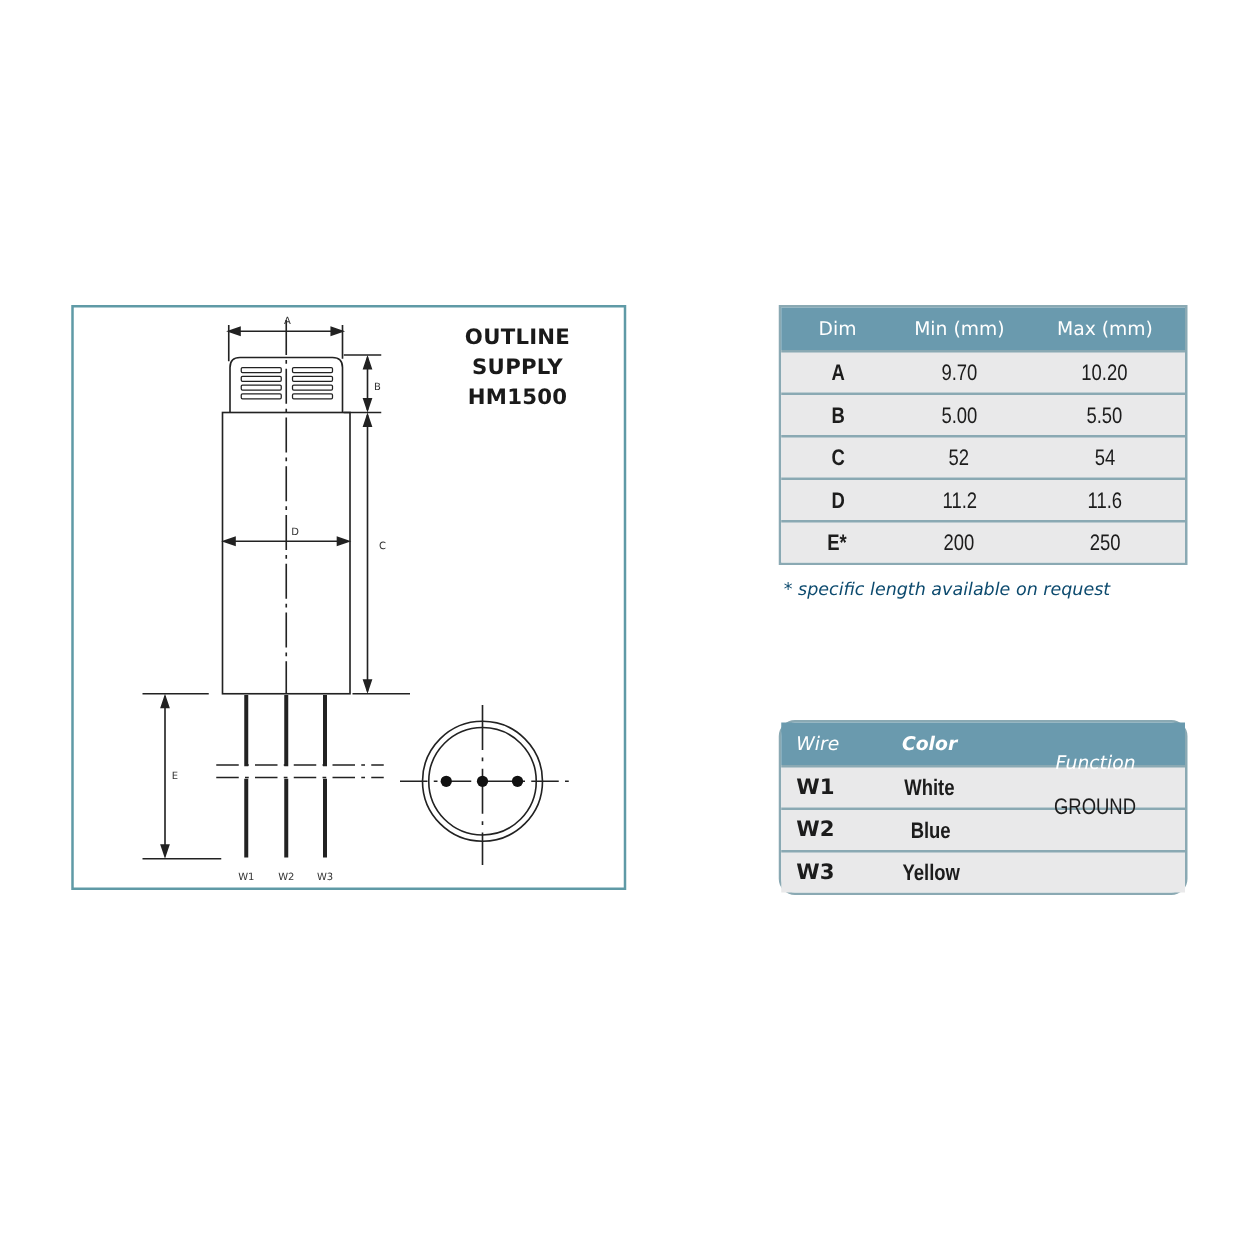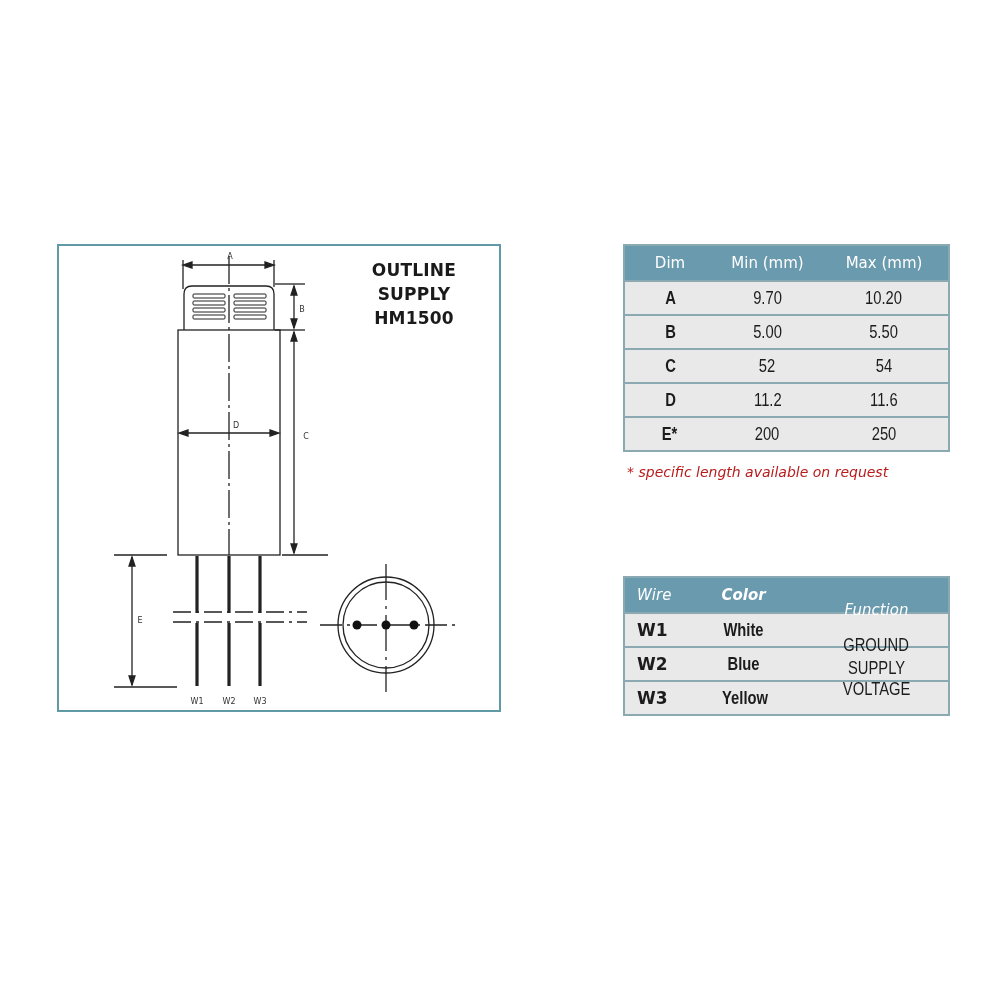--- a/index.html
+++ b/index.html
@@ -10,21 +10,21 @@
   .tbl { position:absolute; left:623px; width:327px; border:2px solid #8aa9b3; box-sizing:border-box; border-collapse:collapse; }
   .tbl .hdr { display:flex; background:#6a9aae; color:#ffffff; height:34px; align-items:center; font-family:"DejaVu Sans", sans-serif; font-size:15px; }
   .tbl .row { display:flex; background:#e9e9ea; height:34px; align-items:center; border-top:2px solid #8aa9b3; box-sizing:border-box; font-family:"Liberation Sans Narrow","Liberation Sans", sans-serif; font-size:18px; color:#1c1c1c; }
   .tbl .c { text-align:center; }
   .dims .c1 { width:90px; } .dims .c2 { width:105px; } .dims .c3 { width:128px; }
   .wires .c1 { width:58px; text-align:left; padding-left:12px; box-sizing:border-box; } .wires .c2 { width:124px;font-weight:bold; } .wires .c3 { width:145px;margin-top:30px; }
   .dims .row .c1 { font-weight:bold; }
   .wires .row .c1 { font-weight:bold; font-family:"DejaVu Sans", sans-serif; font-size:17px; }
   .wires .hdr { font-style:italic; }
   .condensed { display:inline-block; transform:scaleX(0.82); transform-origin:center; }
-  .note { position:absolute; left:627px; top:464px; font-family:"DejaVu Sans", sans-serif; font-style:italic; font-size:14px; color:#b91c1c; }
+  .note { position:absolute; left:627px; top:464px; font-family:"DejaVu Sans", sans-serif; font-style:italic; font-size:14px; color:#0c4a6e; }
 </style>
 </head>
 <body>
 
 <div class="frame">
   <svg class="drawing" width="444" height="468" viewBox="57 244 444 468">
     <g stroke="#222" fill="none" stroke-width="1.3">
 
       <line x1="181" y1="258" x2="181" y2="287"></line>
       <line x1="272" y1="258" x2="272" y2="285"></line>
@@ -138,33 +138,32 @@
   </div>
   <div class="row">
     <div class="c c1"><span class="condensed">E*</span></div>
     <div class="c c2"><span class="condensed">200</span></div>
     <div class="c c3"><span class="condensed">250</span></div>
   </div>
 </div>
 
 <div class="note">* specific length available on request</div>
 
-<div class="tbl wires" style="top:576px;">
+<div class="tbl wires" style="top:576px;border-radius:13px;">
   <div class="hdr">
     <div class="c c1">Wire</div>
     <div class="c c2">Color</div>
     <div class="c c3">Function</div>
   </div>
   <div class="row">
     <div class="c c1">W1</div>
     <div class="c c2"><span class="condensed">White</span></div>
     <div class="c c3"><span class="condensed">GROUND</span></div>
   </div>
   <div class="row">
     <div class="c c1">W2</div>
     <div class="c c2"><span class="condensed">Blue</span></div>
-    <div class="c c3"><span class="condensed">SUPPLY VOLTAGE</span></div>
   </div>
   <div class="row">
     <div class="c c1">W3</div>
     <div class="c c2"><span class="condensed">Yellow</span></div>
   </div>
 </div>
 
 </body></html>

